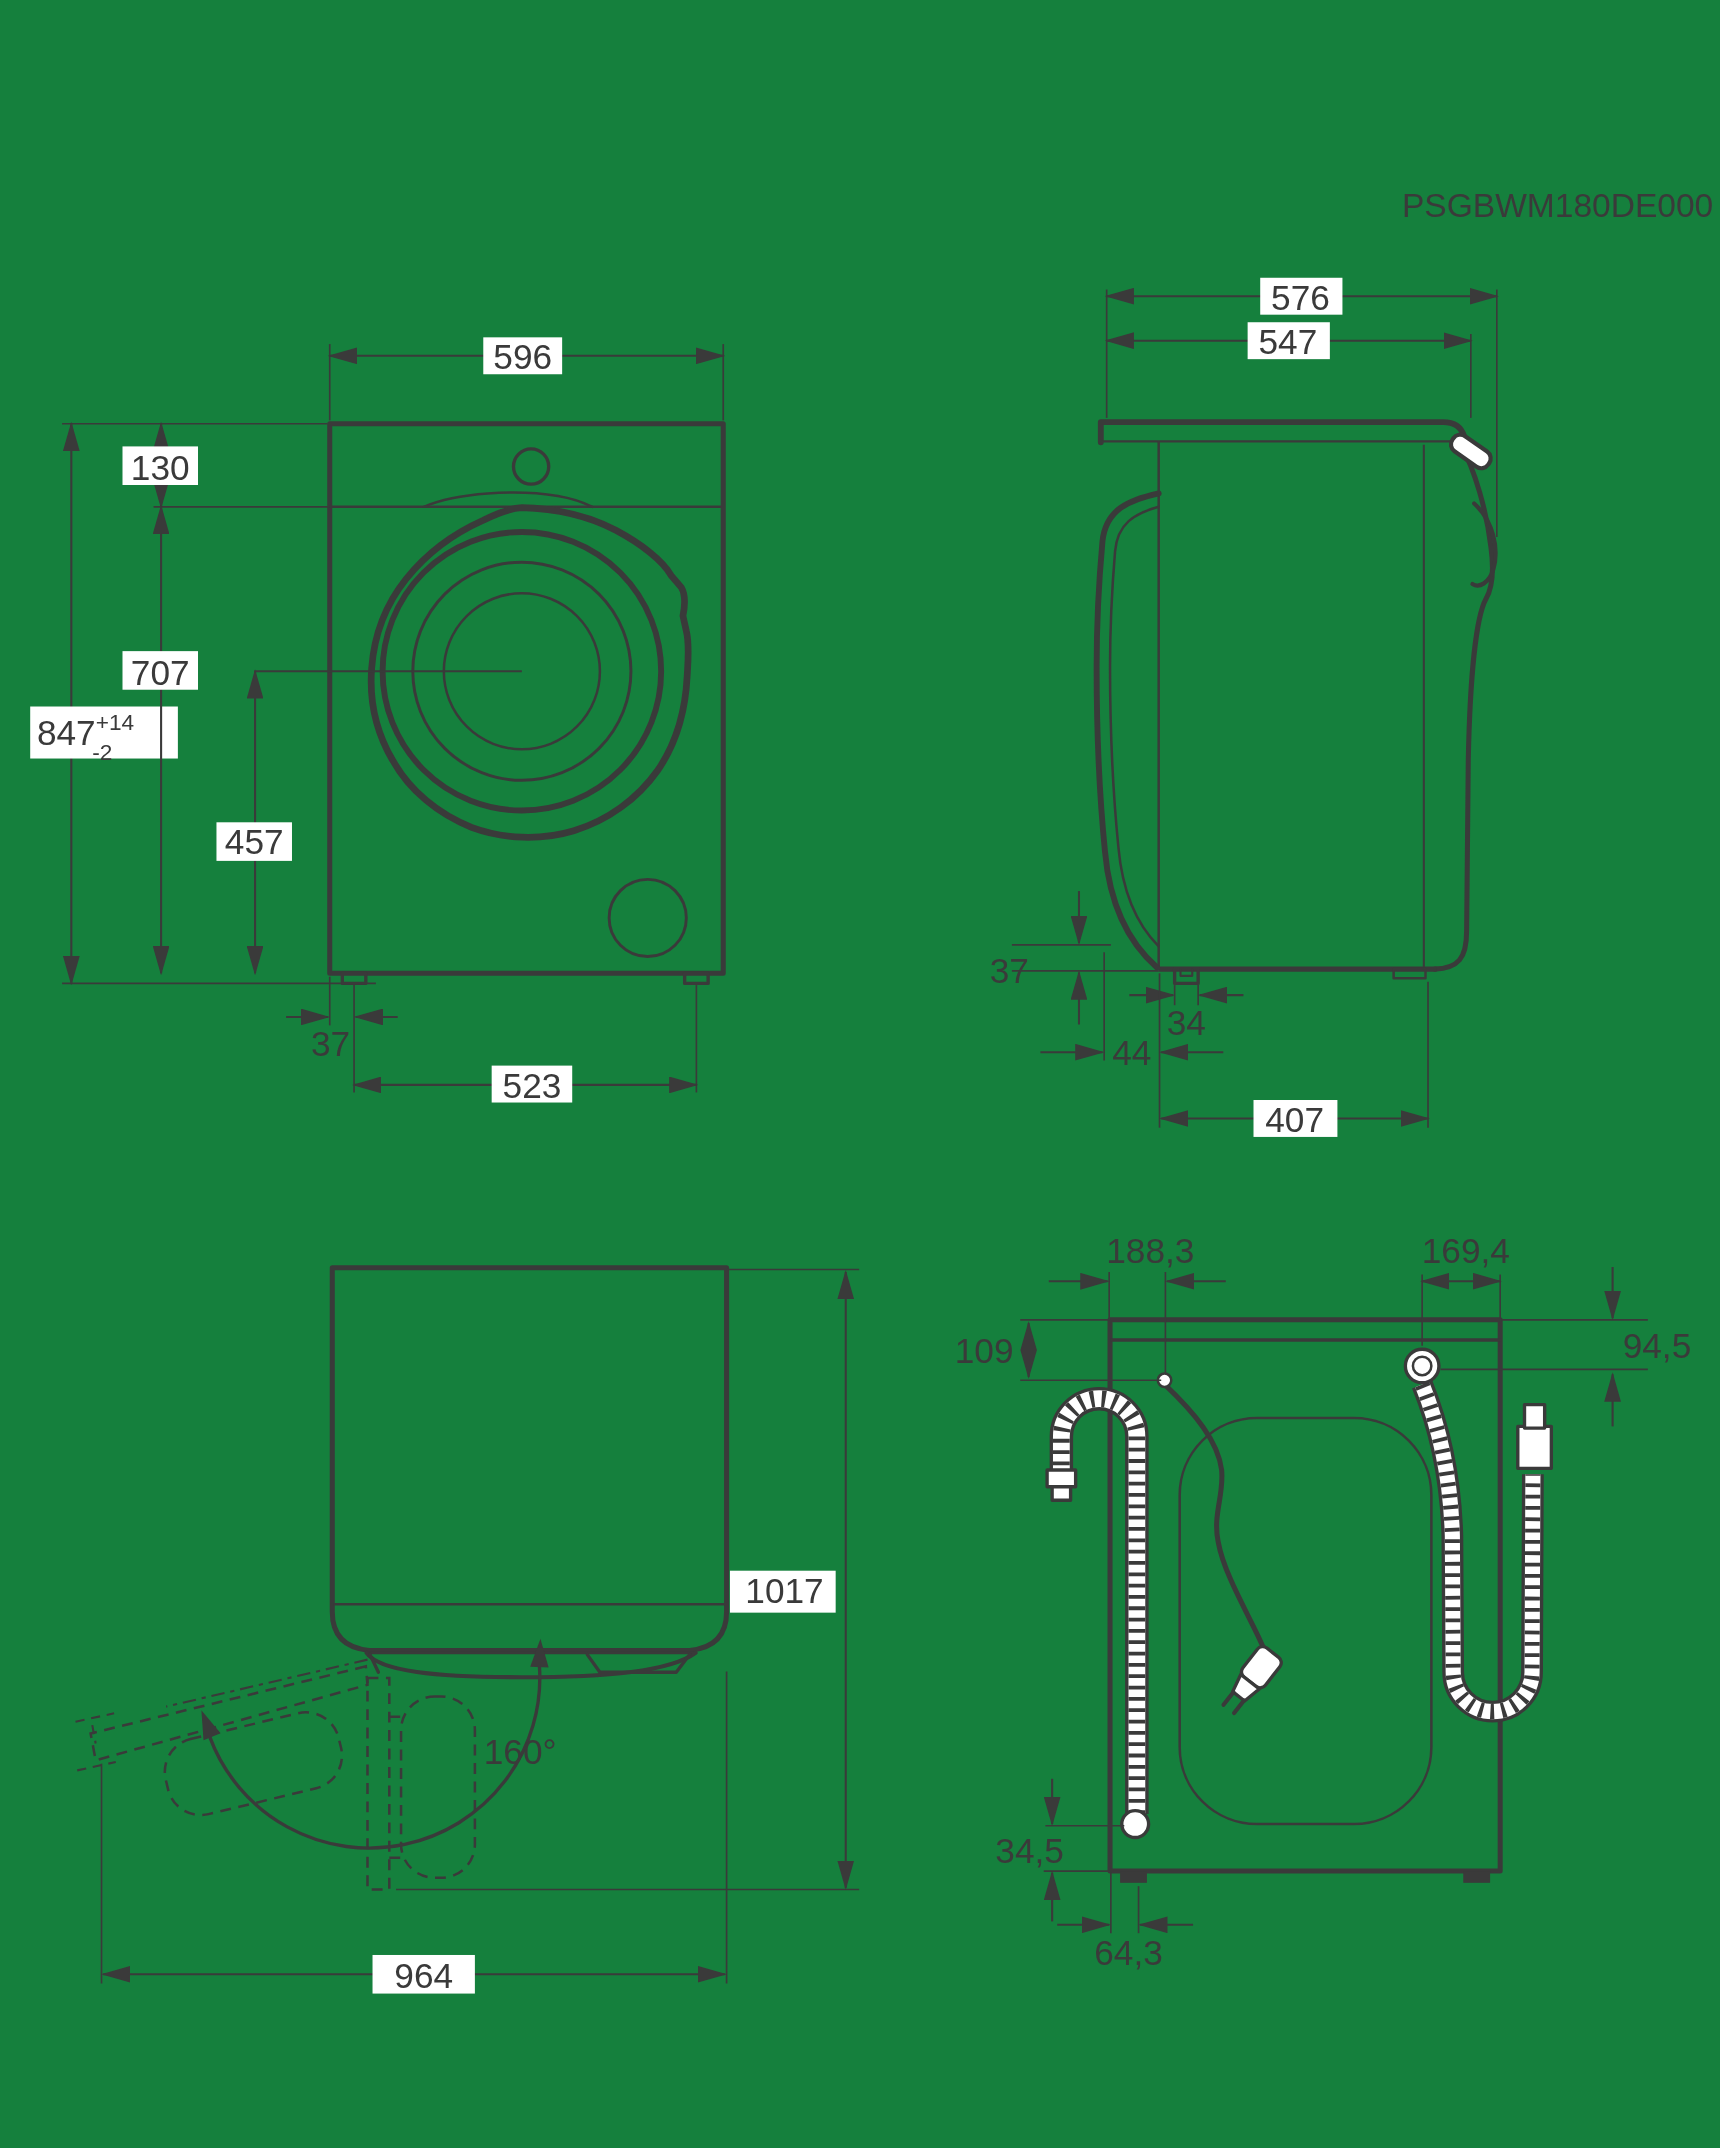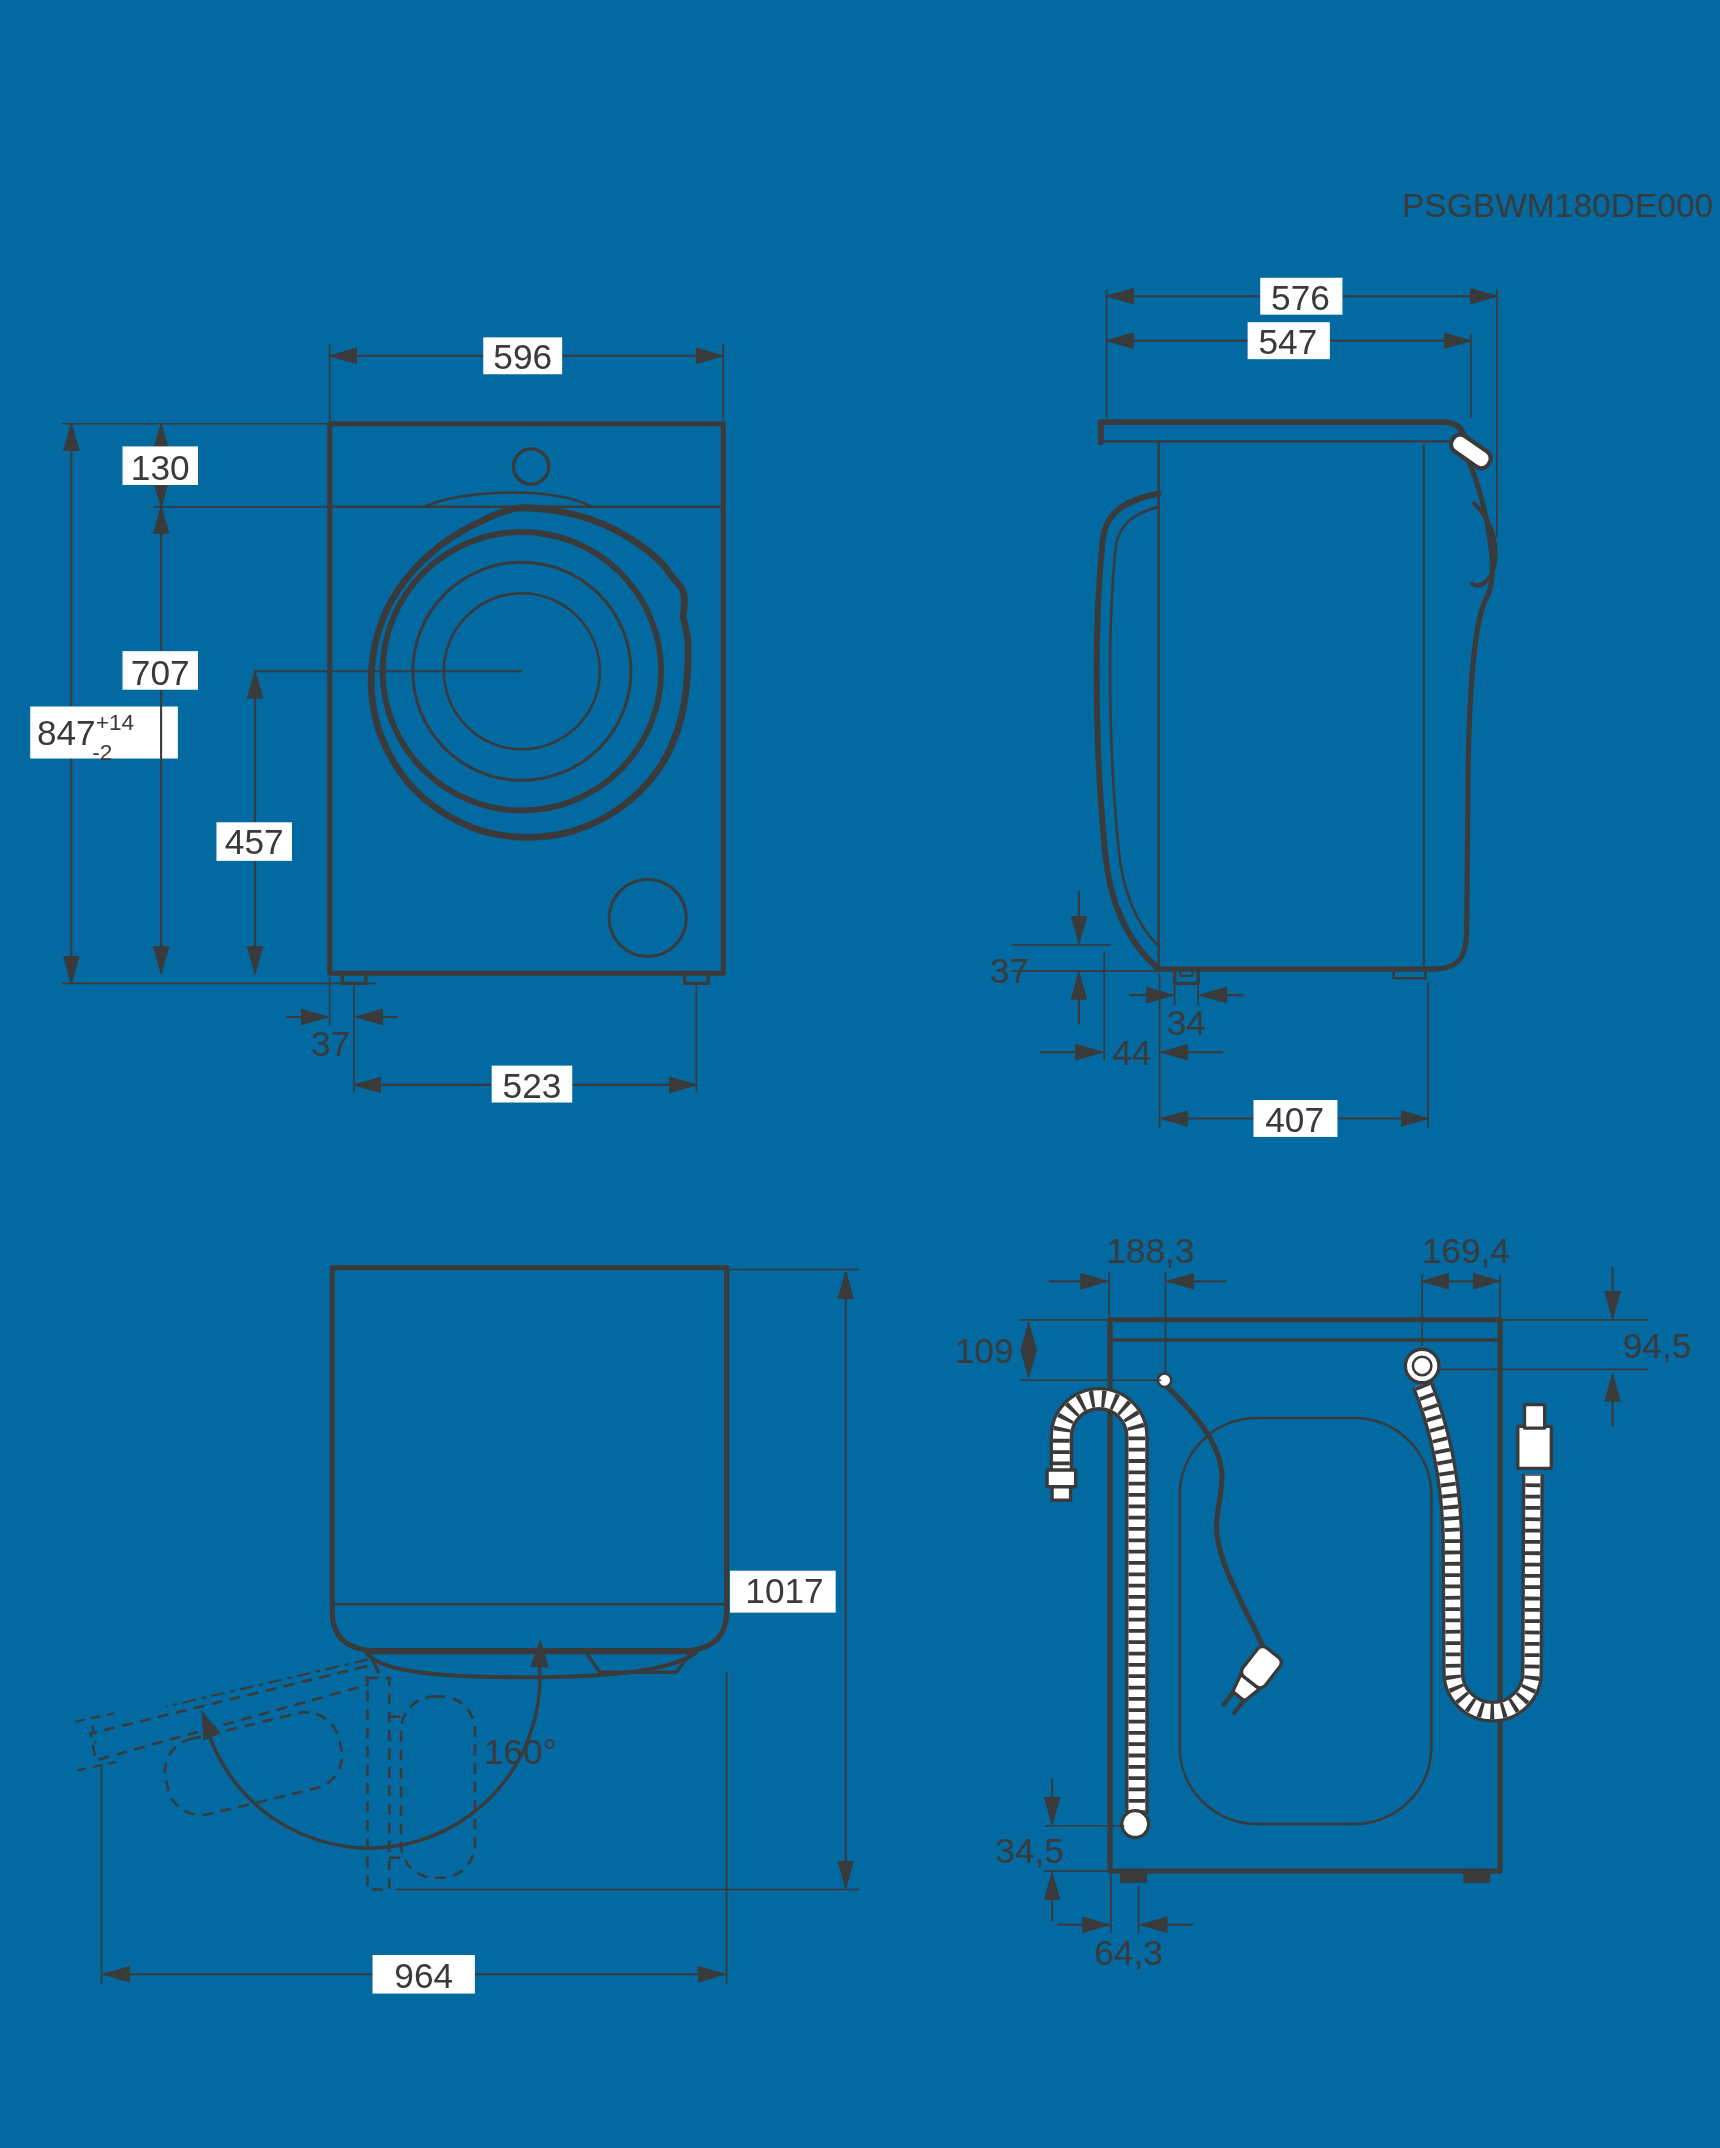--- a/index.html
+++ b/index.html
@@ -1,16 +1,16 @@
 <!DOCTYPE html>
 <html style="font-size:13.4px"><head>
 <meta charset="utf-8">
 <style>
   html,body{margin:0;padding:0;background:#ffffff;}
-  #stage{position:relative;width:1720px;height:2148px;background:#0369a1;overflow:hidden;}
+  #stage{position:relative;width:1720px;height:2148px;background:#15803d;overflow:hidden;}
   svg{position:absolute;left:0;top:0;}
   .ln{stroke:#3a3a3a;fill:none;stroke-linecap:round;stroke-linejoin:round;}
   .sq{stroke-linecap:butt;}
   .w8{stroke-width:8;} .w7{stroke-width:7;} .w6{stroke-width:6;} .w5{stroke-width:5;}
   .w4{stroke-width:4;} .w35{stroke-width:3.5;} .w3{stroke-width:3;} .w25{stroke-width:2.5;}
   .dim{stroke:#3a3a3a;stroke-width:2.5;fill:none;}
   .ext{stroke:#3a3a3a;stroke-width:2;fill:none;}
   .dash{stroke:#3a3a3a;stroke-width:3;fill:none;stroke-dasharray:13 9;}
   .dash25{stroke:#3a3a3a;stroke-width:2.5;fill:none;stroke-dasharray:11 8;}
   .dashdot{stroke:#3a3a3a;stroke-width:2.5;fill:none;stroke-dasharray:16 7 5 7;}

